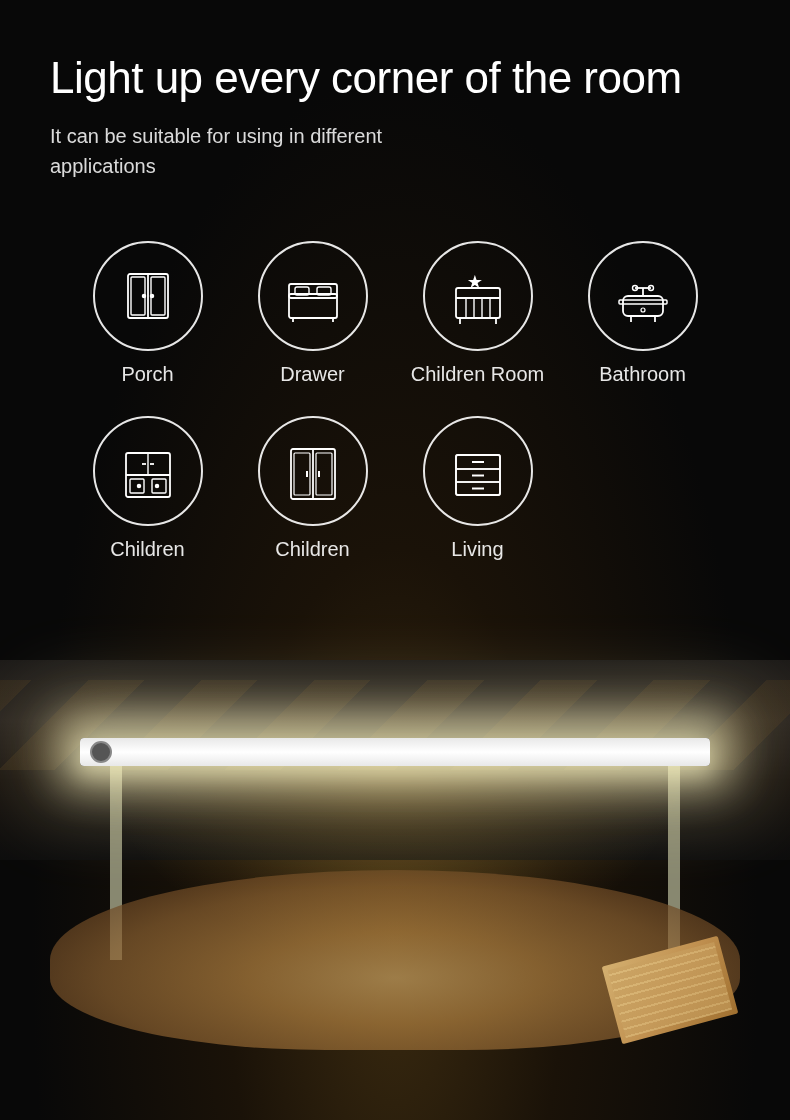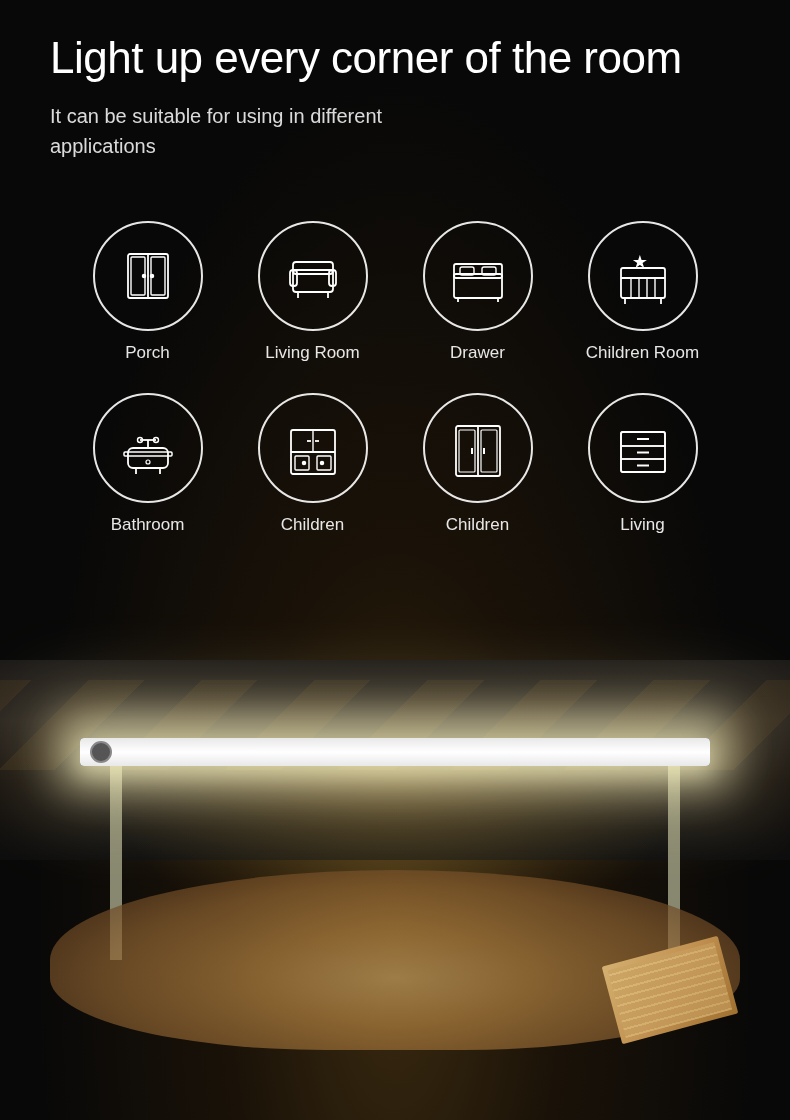--- a/index.html
+++ b/index.html
@@ -163,21 +163,21 @@
       height: 200px;
       background: #888870;
       z-index: 3;
     }
 
     
     .content {
       position: absolute;
       top: 0; left: 0; right: 0;
       z-index: 20;
-      padding: 32px 50px 0;
+      padding: 52px 50px 0;
     }
 
     .main-title {
       font-size: 44px;
       font-weight: 300;
       color: #ffffff;
       line-height: 1.2;
       margin-bottom: 16px;
       letter-spacing: -0.5px;
     }
@@ -218,21 +218,21 @@
 
     .icon-circle svg {
       width: 60px;
       height: 60px;
       stroke: #ffffff;
       stroke-width: 1.5;
       fill: none;
     }
 
     .icon-label {
-      font-size: 17px;
+      font-size: 20px;
       font-weight: 300;
       color: rgba(255,255,255,0.9);
       text-align: center;
     }
   </style>
 </head>
 <body>
 
 <div class="page-wrapper">
 
@@ -268,38 +268,20 @@
 
             <rect x="33" y="11" width="14" height="38" rx="1" stroke="white" stroke-width="1.4" fill="none"></rect>
 
             <circle cx="26" cy="30" r="1.5" fill="white"></circle>
             <circle cx="34" cy="30" r="1.5" fill="white"></circle>
           </svg>
         </div>
         <span class="icon-label">Porch</span>
       </div>
 
-      <div class="icon-item">
-        <div class="icon-circle">
-          <svg viewBox="0 0 60 60">
-
-            <rect x="10" y="24" width="40" height="22" rx="3" stroke="white" stroke-width="1.8" fill="none"></rect>
-
-            <rect x="10" y="16" width="40" height="12" rx="3" stroke="white" stroke-width="1.8" fill="none"></rect>
-
-            <rect x="7" y="24" width="7" height="16" rx="3" stroke="white" stroke-width="1.8" fill="none"></rect>
-
-            <rect x="46" y="24" width="7" height="16" rx="3" stroke="white" stroke-width="1.8" fill="none"></rect>
-
-            <line x1="15" y1="46" x2="15" y2="52" stroke="white" stroke-width="1.8"></line>
-            <line x1="45" y1="46" x2="45" y2="52" stroke="white" stroke-width="1.8"></line>
-          </svg>
-        </div>
-        <span class="icon-label">Living Room</span>
-      </div>
 
       <div class="icon-item">
         <div class="icon-circle">
           <svg viewBox="0 0 60 60">
 
             <rect x="6" y="28" width="48" height="24" rx="2" stroke="white" stroke-width="1.8" fill="none"></rect>
 
             <rect x="6" y="18" width="48" height="14" rx="2" stroke="white" stroke-width="1.8" fill="none"></rect>
 
             <rect x="12" y="21" width="14" height="8" rx="2" stroke="white" stroke-width="1.4" fill="none"></rect>

